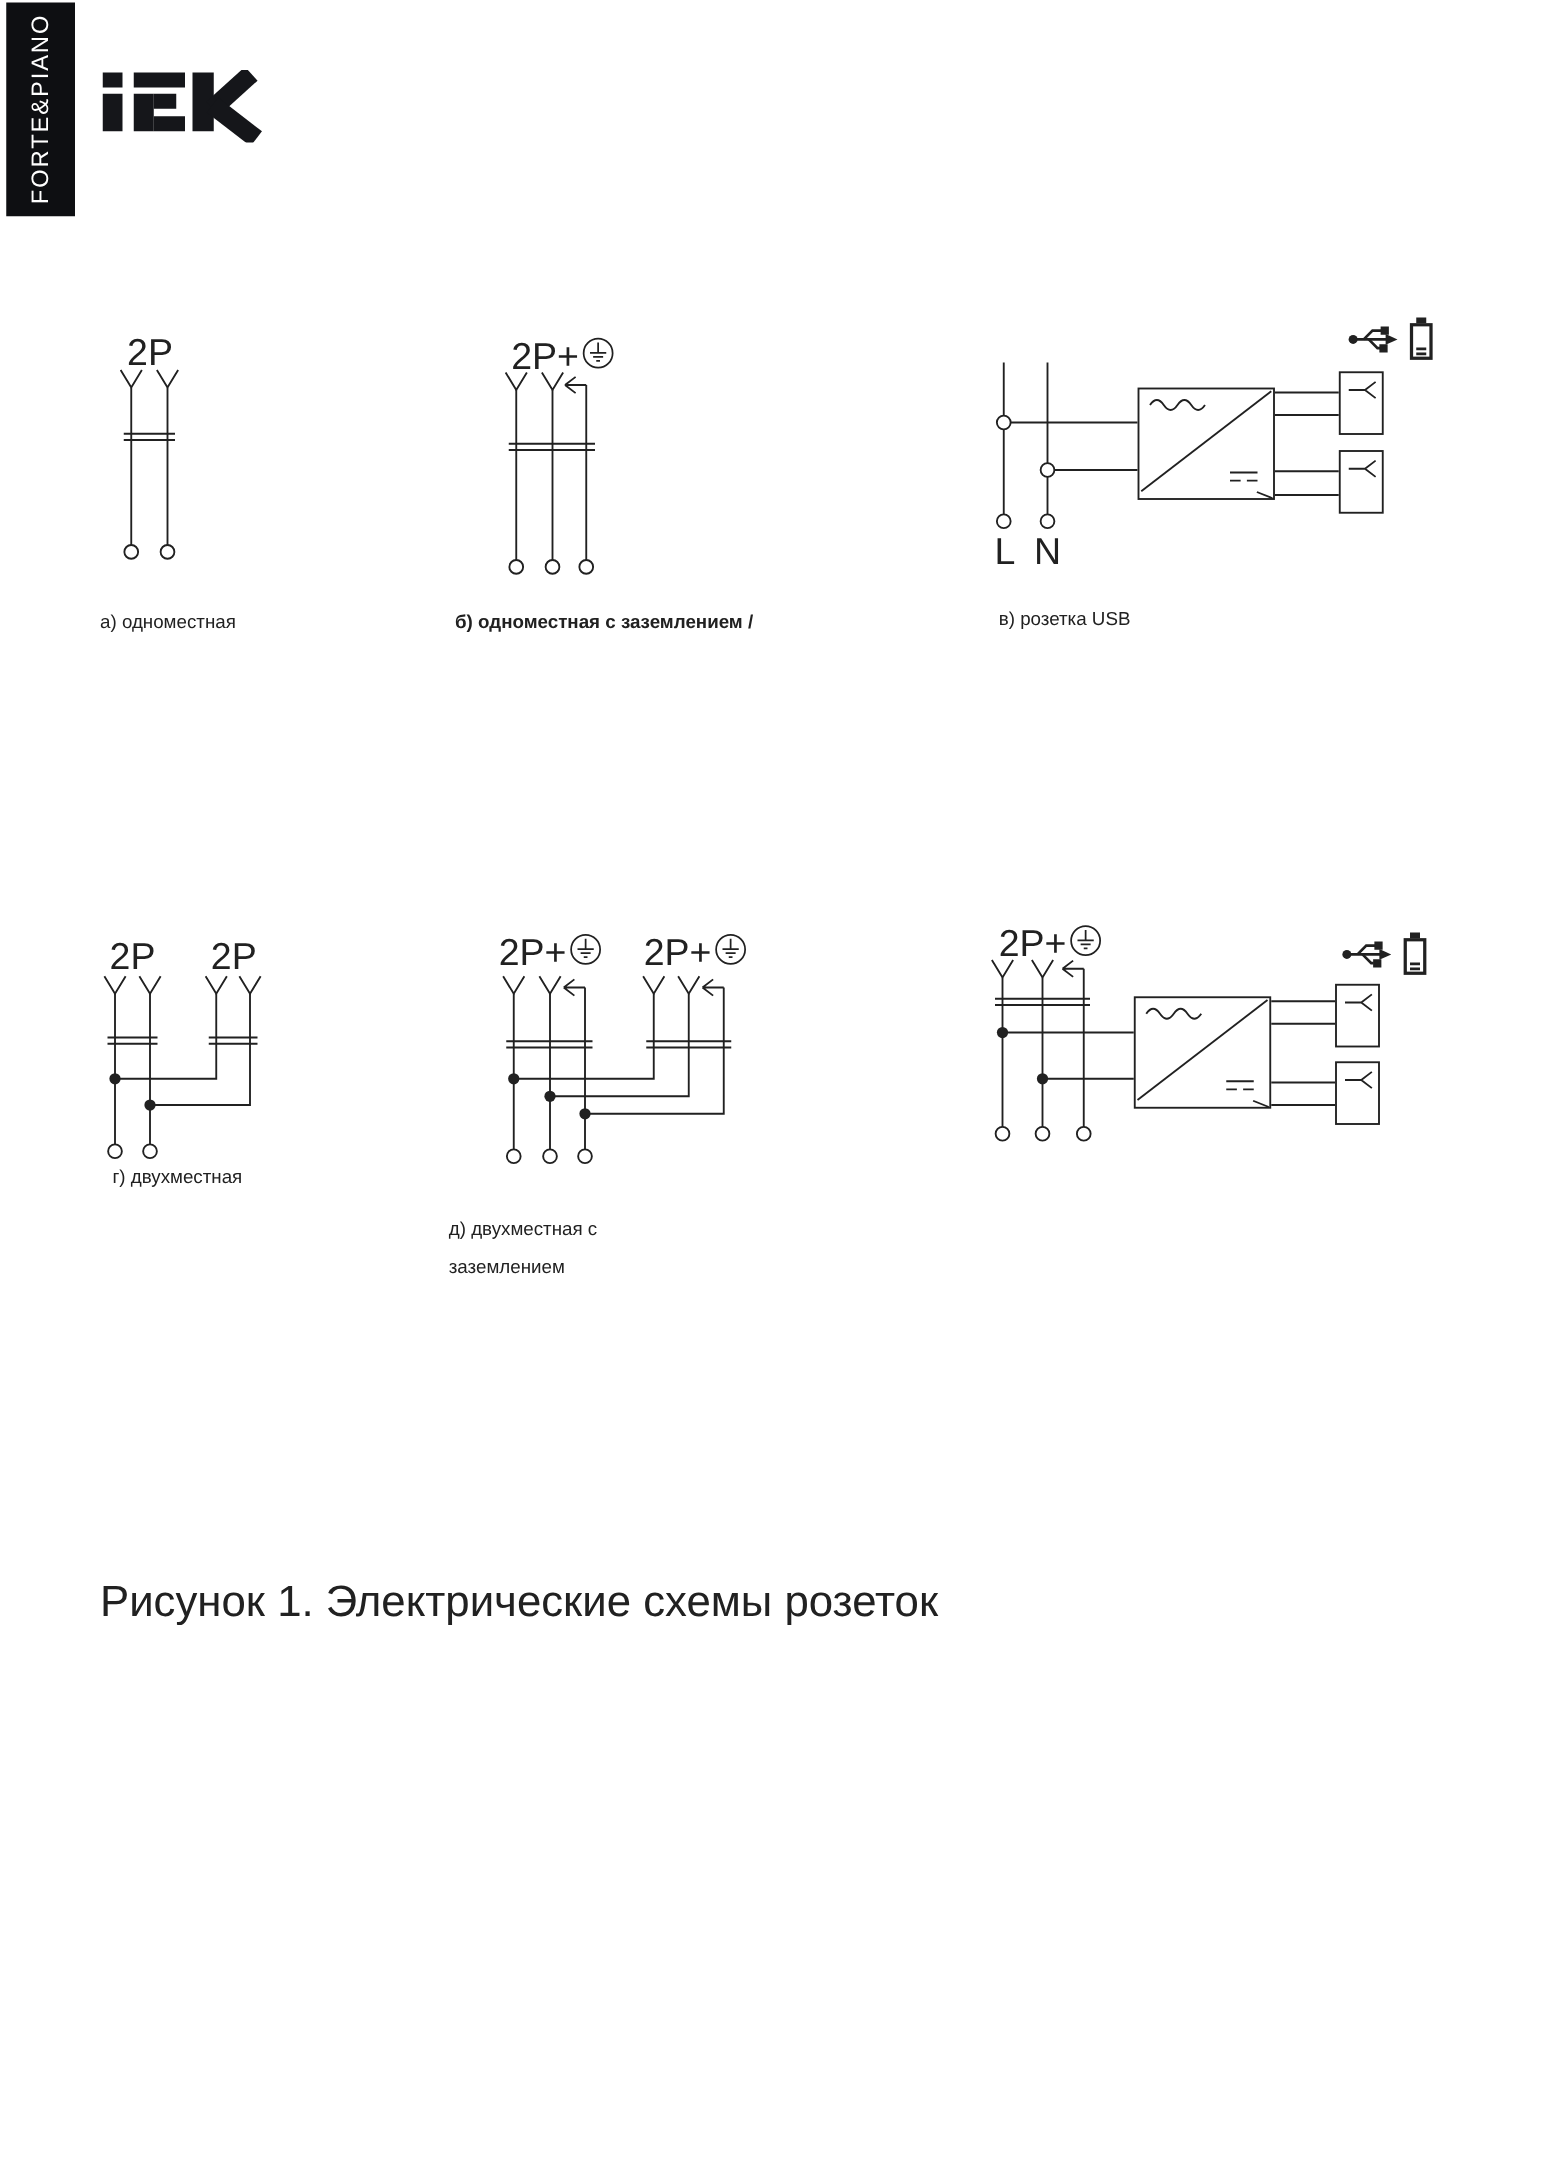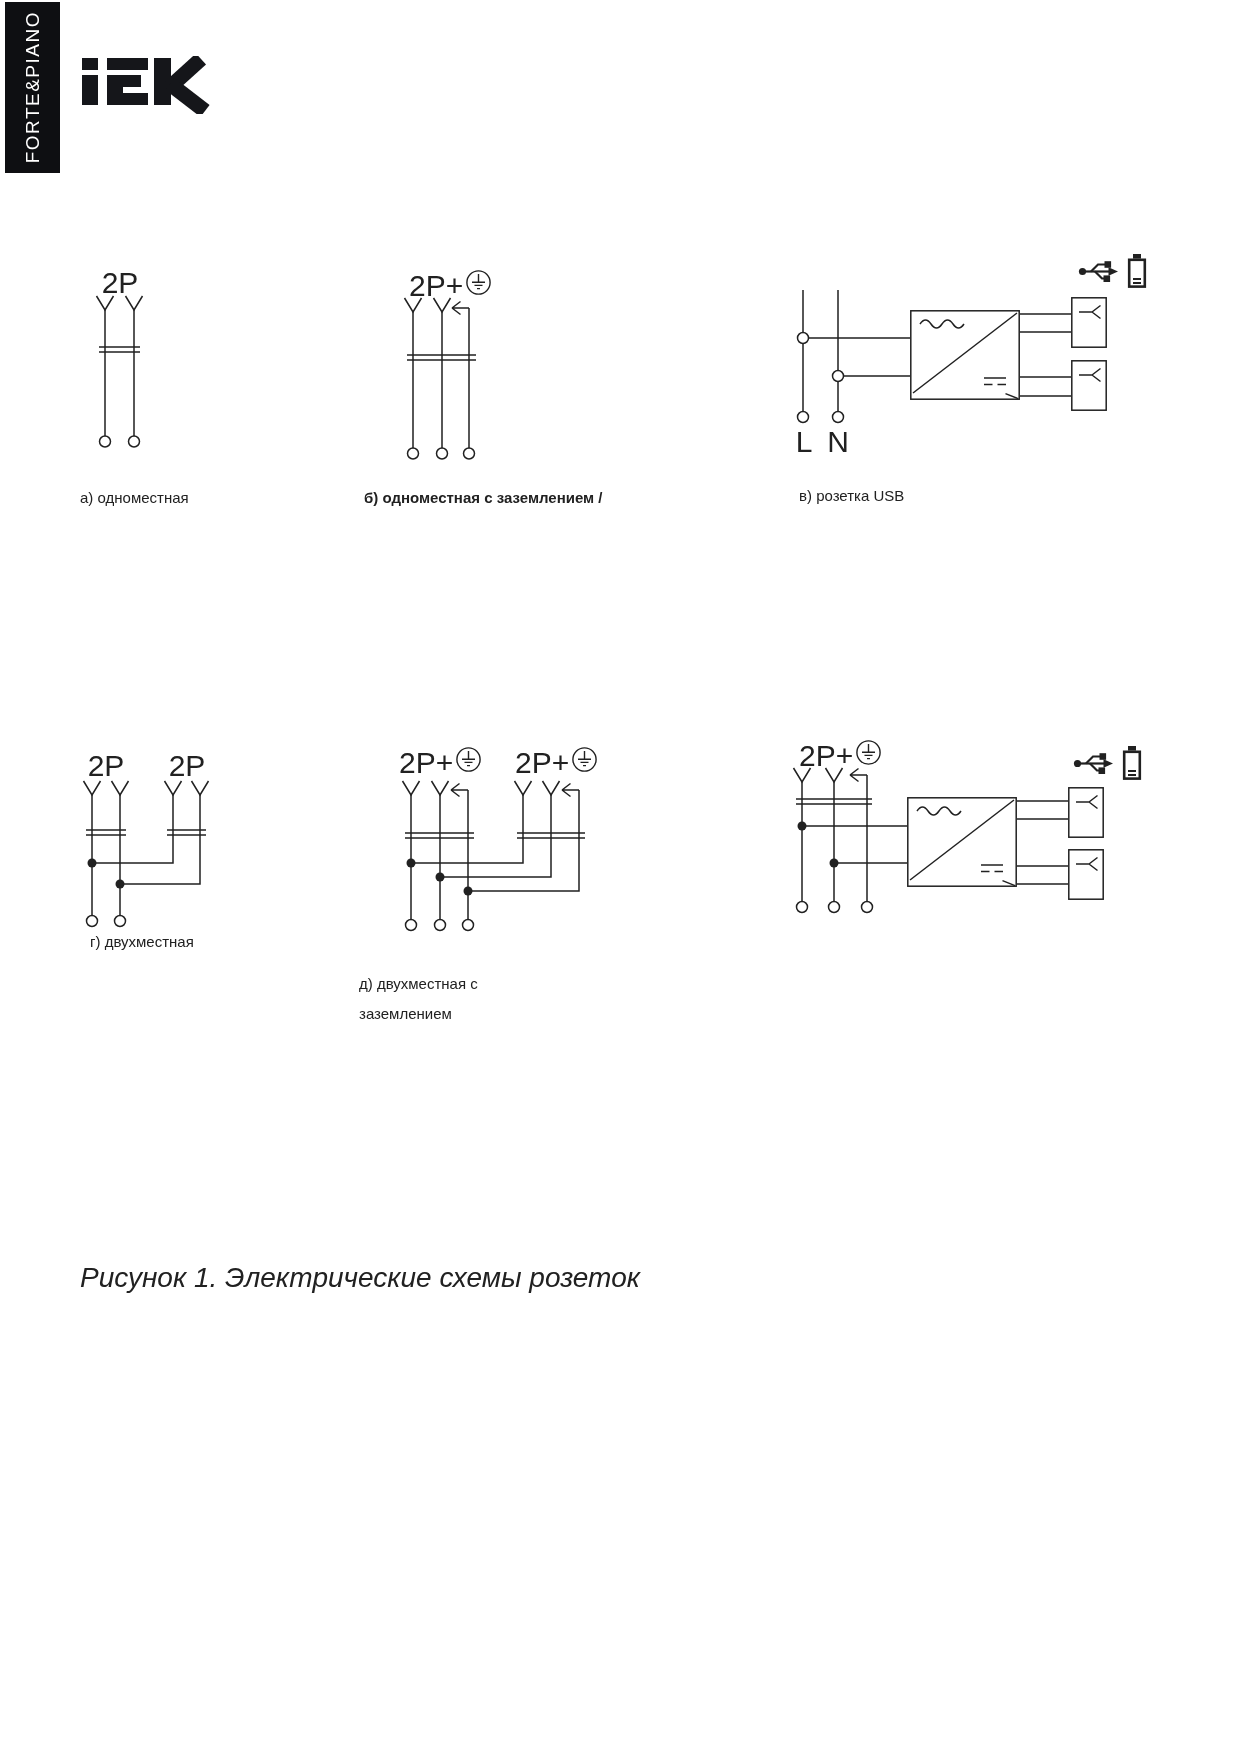--- a/index.html
+++ b/index.html
@@ -18,21 +18,21 @@
   }
   .side-tab span{
     writing-mode:vertical-rl; transform:rotate(180deg);
     color:#ffffff; font-size:19px; letter-spacing:1.5px; white-space:nowrap;
   }
 
   
   .dlabel{ font-size:30px; display:flex; gap:2px; color:var(--ink); }
   .dlabel.center{ justify-content:center; }
   .cap{ font-size:15px; line-height:30px; white-space:nowrap; }
-  .figcap{ font-size:28px; white-space:nowrap;font-style:italic; }
+  .figcap{ font-size:35px; white-space:nowrap; }
 
   
   .wire{ stroke:var(--ink); stroke-width:1.5; fill:none; }
   .term{ stroke:var(--ink); stroke-width:1.5; fill:#ffffff; }
   .dot{ fill:var(--ink); stroke:none; }
   .fillink{ fill:var(--ink); stroke:none; }
   .thick{ stroke:var(--ink); stroke-width:2.2; fill:none; }
   .batt{ stroke:var(--ink); stroke-width:2.6; fill:none; }
   .earth{ stroke:var(--ink); stroke-width:1.4; fill:none; }
   .logoink{ fill:#15161a; }

